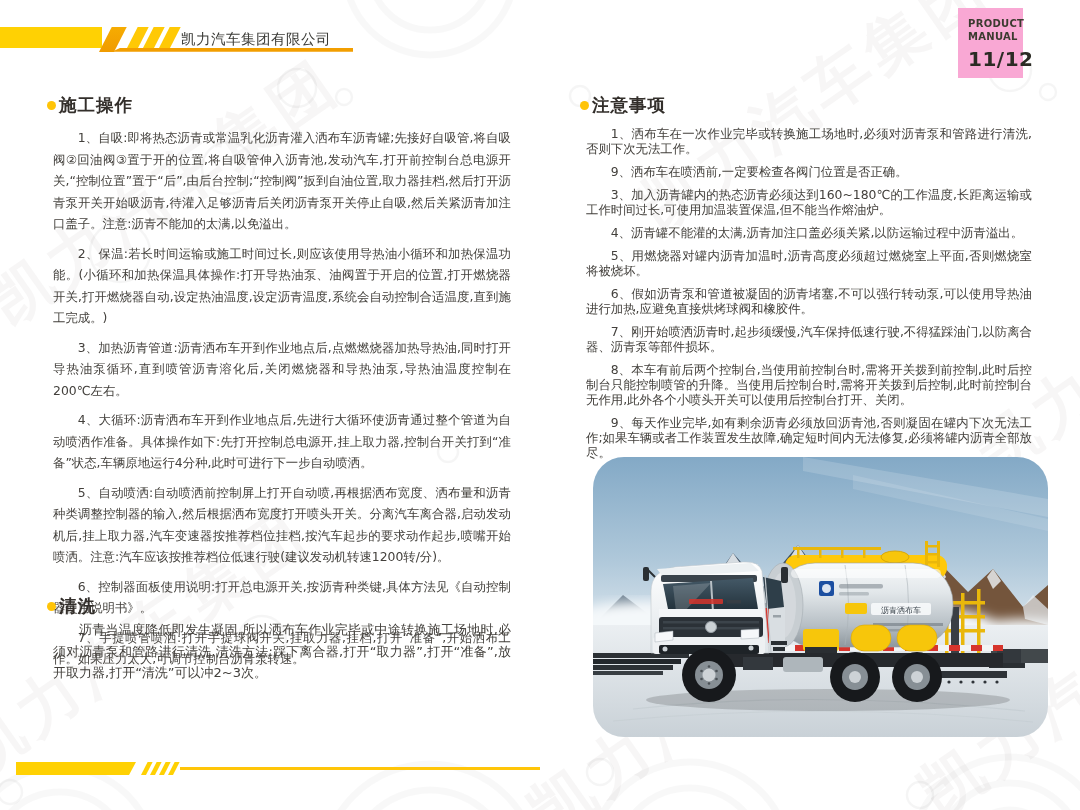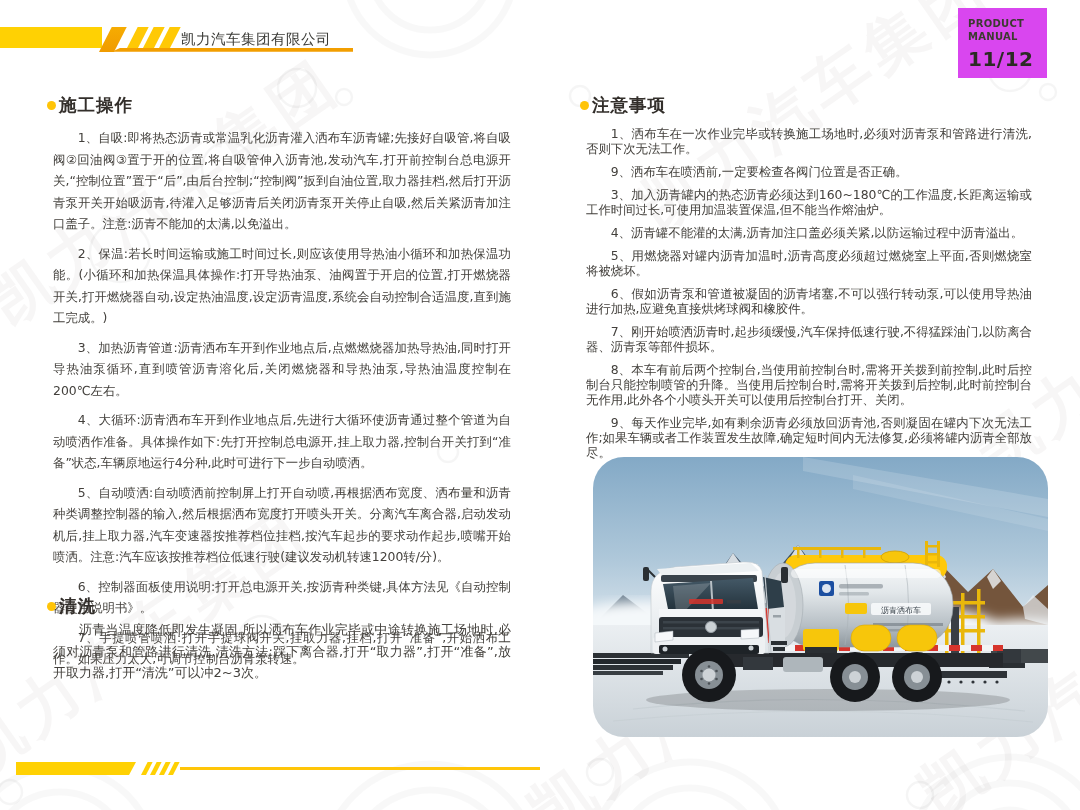--- a/index.html
+++ b/index.html
@@ -12,21 +12,21 @@
   
   .band{position:absolute;left:0;top:27px;width:102px;height:21px;background:#FFD103;}
   .band-diag{position:absolute;left:99px;top:27px;width:15px;height:25px;background:linear-gradient(180deg,#F6AC02,#F09B00);
              transform:skewX(-27deg);transform-origin:bottom left;}
   .stripe{position:absolute;top:27px;width:11px;height:21px;background:#FFC905;
           transform:skewX(-27deg);transform-origin:bottom left;}
   .s1{left:127px}.s2{left:143px}.s3{left:159px}
   .underline{position:absolute;left:112px;top:47.6px;width:241px;height:4.2px;background:#F29E00;
              clip-path:polygon(9px 0,100% 0,100% 100%,0 100%);}
   .company{position:absolute;left:181px;top:30px;font-size:14.5px;font-weight:normal;color:#3A3A36;letter-spacing:.5px;}
-  .product-box{position:absolute;left:958px;top:8px;width:89px;height:70px;background:#d946ef;
+  .product-box{position:absolute;left:958px;top:8px;width:65px;height:70px;background:#f9a8d4;
                box-sizing:border-box;padding:9px 0 8px 10px;}
   .product-box .pl{font-size:10px;font-weight:bold;color:#3C3B30;line-height:13px;letter-spacing:.3px;}
   .product-box .pn{font-size:20px;font-weight:bold;color:#2B2B24;margin-top:4px;letter-spacing:.5px;}
   
   .sec-title{position:absolute;display:flex;align-items:center;gap:3px;}
   .sec-title .dot{width:9px;height:9px;border-radius:50%;background:#FFC408;flex:0 0 auto;}
   .sec-title .t{font-size:17.5px;font-weight:bold;color:#332F2B;letter-spacing:1px;}
   .body-col{position:absolute;color:#43403C;}
   .body-col p{margin:8px;text-align:justify;text-indent:2em;}
   .col-left{left:45px;top:119px;width:474px;font-size:12.4px;line-height:21.5px;}

